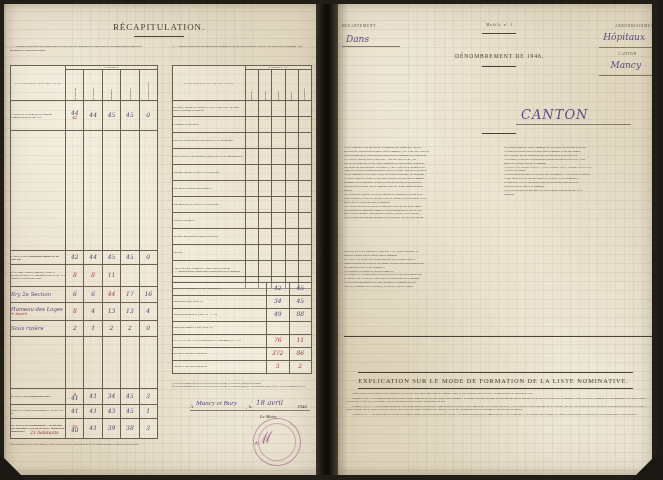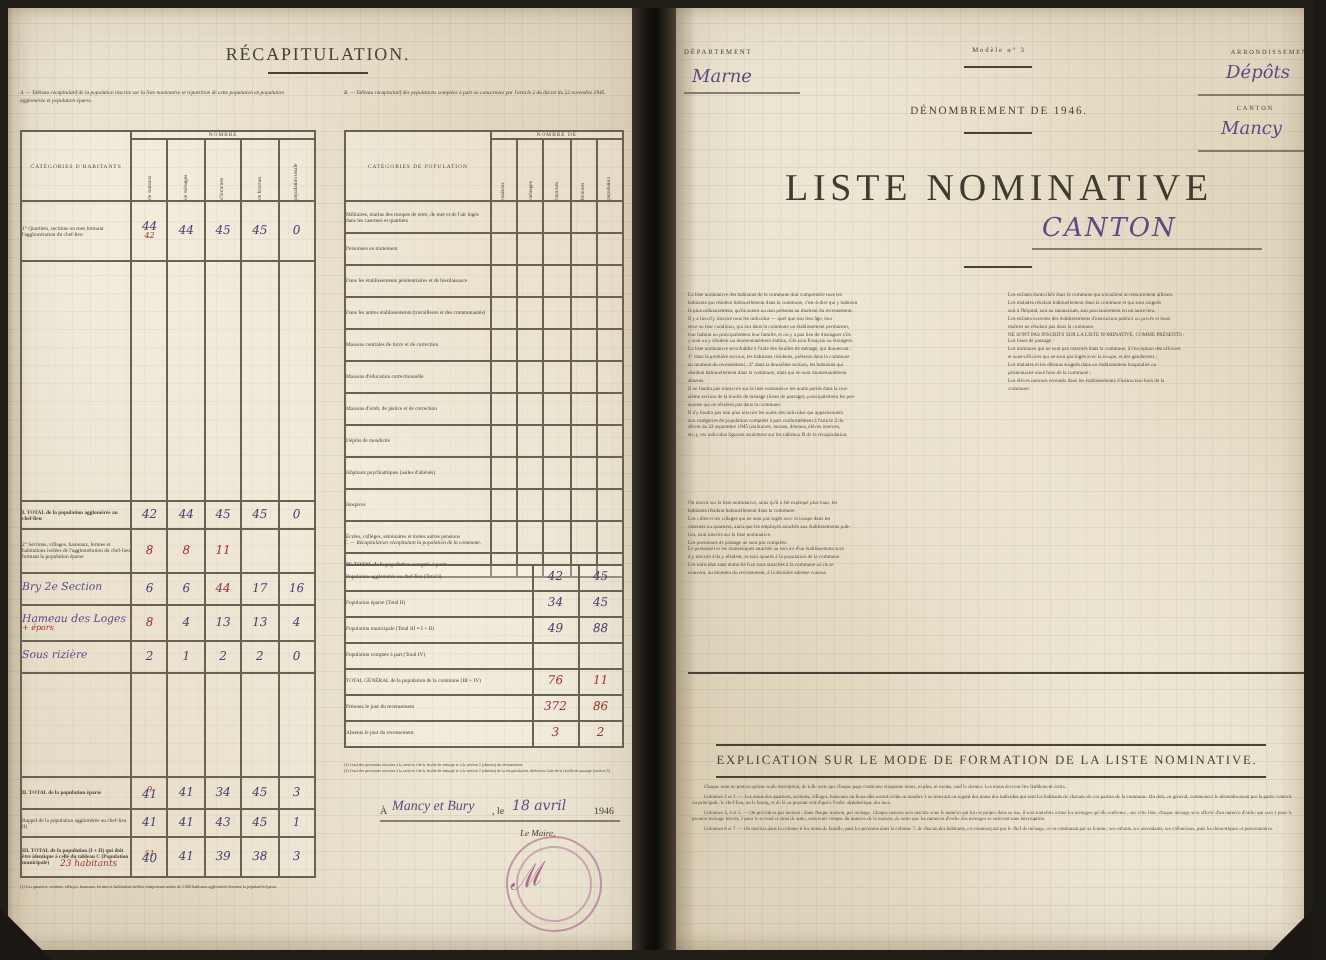--- a/index.html
+++ b/index.html
@@ -389,37 +389,36 @@
 
     <div id="stamp"></div>
     <div id="stampsig">ℳ</div>
   </div>
 
   <div id="rightsheet" class="sheet">
     <div class="grid"></div>
     <div class="foxing"></div>
 
     <div class="pt caps" style="left:6px;top:24px;font-size:3.4px;">DÉPARTEMENT</div>
-    <div class="hw" style="position:absolute;left:10px;top:34px;font-size:9px;">Marne</div>
+    <div class="hw" style="position:absolute;left:10px;top:34px;font-size:9px;">Dans</div>
     <div class="hline" style="left:6px;top:46px;width:58px;"></div>
 
     <div class="pt caps" style="left:0;top:23px;width:327px;text-align:center;font-size:3.4px;">Modèle n° 3</div>
     <div class="rule" style="left:146px;top:33px;width:34px;"></div>
 
     <div class="pt caps" style="right:6px;top:24px;font-size:3.2px;">ARRONDISSEMENT</div>
-    <div class="hw" style="position:absolute;right:18px;top:32px;font-size:9px;">Dépôts</div>
+    <div class="hw" style="position:absolute;right:18px;top:32px;font-size:9px;">Hôpitaux</div>
     <div class="hline" style="right:6px;top:47px;width:58px;"></div>
     <div class="pt caps" style="right:26px;top:52px;font-size:3.2px;">CANTON</div>
     <div class="hw" style="position:absolute;right:22px;top:60px;font-size:9px;">Mancy</div>
     <div class="hline" style="right:6px;top:75px;width:58px;"></div>
 
     <div class="pt caps" style="left:0;top:53px;width:327px;text-align:center;font-size:5.6px;">DÉNOMBREMENT DE 1946.</div>
     <div class="rule" style="left:146px;top:66px;width:34px;"></div>
 
-    <div class="bigtitle" style="left:0;top:84px;width:327px;text-align:center;font-size:19px;">LISTE NOMINATIVE</div>
     <div class="hw" style="position:absolute;left:185px;top:107px;font-size:13px;letter-spacing:1px;">CANTON</div>
     <div class="hline" style="left:180px;top:124px;width:115px;"></div>
     <div class="rule" style="left:146px;top:133px;width:34px;"></div>
 
     <div class="body" id="introL" style="left:8px;top:146px;width:150px;">
         <div>La liste nominative des habitants de la commune doit comprendre tous les</div>
         <div>habitants qui résident habituellement dans la commune, c'est-à-dire qui y habitent</div>
         <div>le plus ordinairement, qu'ils soient ou non présents au moment du recensement.</div>
         <div>Il y a lieu d'y inscrire tous les individus — quel que soit leur âge, leur</div>
         <div>sexe ou leur condition, qui ont dans la commune un établissement permanent,</div>

